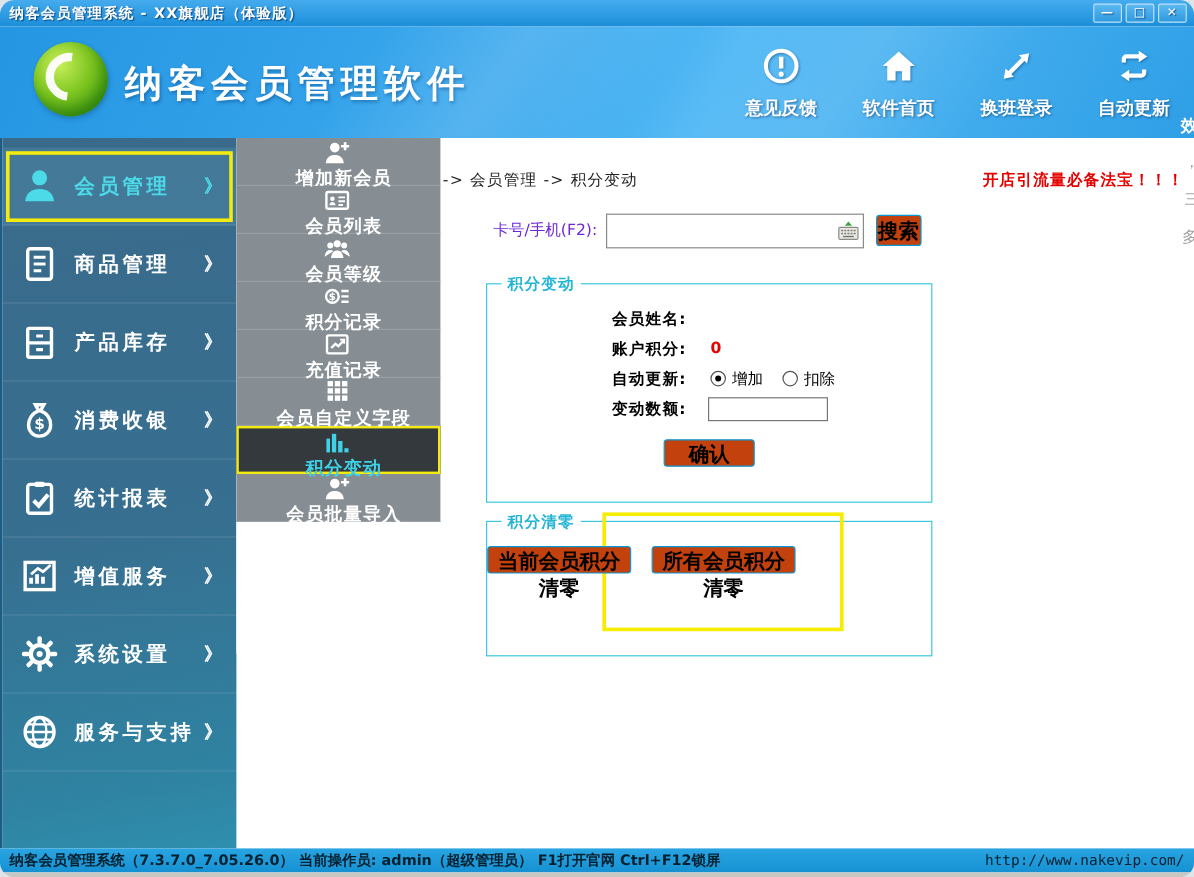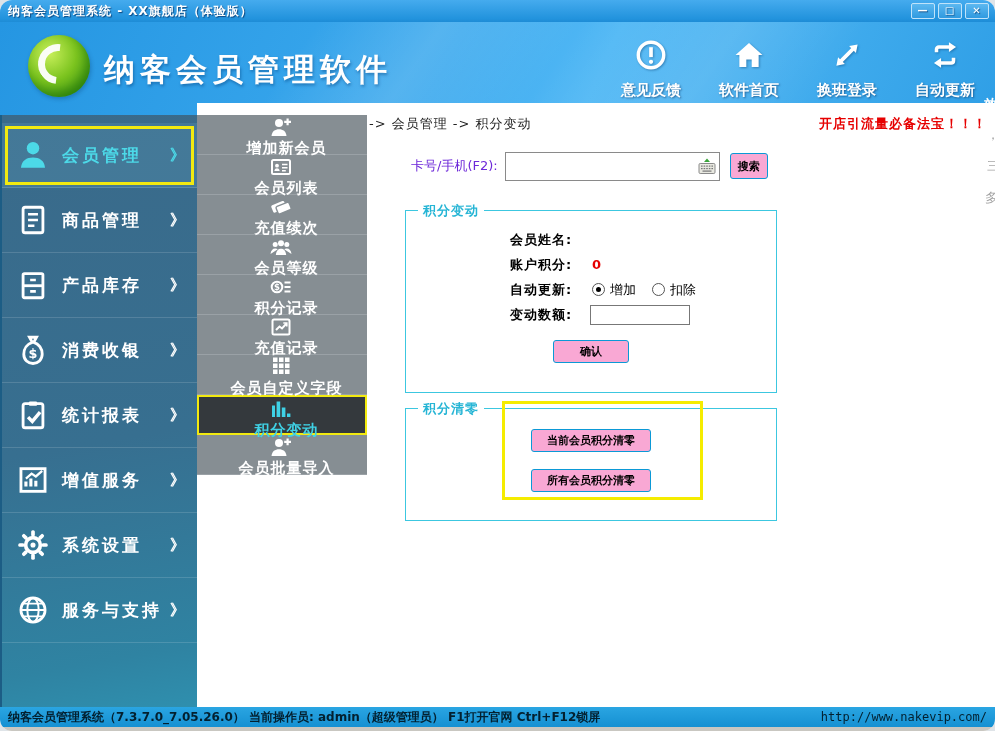--- a/index.html
+++ b/index.html
@@ -85,57 +85,57 @@
   }
   .sub-item .subicon { width:36px; display:flex; align-items:center; }
   .sub-item .subicon svg { width:24px; height:24px; }
   .sub-item .sublabel { font-size:15px; font-weight:bold; letter-spacing:1px; white-space:nowrap; }
   .sub-item.selected {
     background:#34393d; border:2px solid #f2ea10; border-bottom:2px solid #f2ea10;
     color:#3fd2e6;
   }
   
   .content {
-    position:absolute; left:197px; top:103px; width:798px; height:416px;
+    position:absolute; left:197px; top:129px; width:798px; height:416px;
     background:#fff;
   }
   .crumb-row {
     position:absolute; left:172px; right:8px; top:12px; display:flex;
     justify-content:space-between; align-items:center; font-size:13px; color:#222;
   }
   .crumb { letter-spacing:1px; }
   .announce { color:#e60000; font-weight:bold; font-size:13px; letter-spacing:1px; cursor:pointer; }
   .search-row { position:absolute; left:214px; top:48px; height:30px; display:flex; align-items:center; }
   .search-label { font-size:13px; font-weight:normal; color:#6d28d9; margin-right:7px; white-space:nowrap; }
   .search-box { position:relative; }
   .search-input { width:215px; height:29px; border:1px solid #8a8a8a; padding:0 26px 0 6px; font-size:13px; }
   .kbd-ic { position:absolute; right:4px; top:6px; width:18px; height:17px; cursor:pointer; }
   .btn {
-    background:#f9a8d4; border:1px solid #0b99d6; border-radius:3px; color:#000;
-    font-size:11px; font-weight:bold; cursor:pointer; font-family:inherit;
+    background:#c2410c; border:1px solid #0b99d6; border-radius:3px; color:#000;
+    font-size:17px; font-weight:bold; cursor:pointer; font-family:inherit;
   }
   .search-btn { width:38px; height:26px; margin-left:10px; }
   .fieldbox { position:absolute; border:1px solid #3cc7e0; }
   .fieldbox .legend {
     position:absolute; top:-9px; left:12px; background:#fff; padding:0 5px;
     color:#26b5d5; font-size:13px; font-weight:bold; letter-spacing:1px;
   }
   .fb1 { left:208px; top:107px; width:372px; height:183px; padding-top:16px; }
   .fb2 { left:208px; top:305px; width:372px; height:113px; padding-top:20px; }
   .frow { height:25px; display:flex; align-items:center; padding-left:104px; font-size:13px; color:#000; }
   .flabel { width:80px; font-weight:bold; letter-spacing:1px; }
   .fvalue { margin-left:2px; }
   .red { color:#e60000; font-weight:bold; }
   .radio { width:13px; height:13px; border:1px solid #555; border-radius:50%; background:#fff; display:inline-block; position:relative; margin:0 5px 0 2px; cursor:pointer; flex:none; }
   .radio.checked::after { content:""; position:absolute; left:3px; top:3px; width:5px; height:5px; background:#000; border-radius:50%; }
   .rlabel { margin-right:14px; cursor:pointer; }
   .amount-input { width:100px; height:20px; border:1px solid #777; font-size:13px; padding:0 4px; }
   .confirm-row { display:flex; justify-content:center; margin-top:13px; }
   .confirm-btn { width:76px; height:23px; }
-  .reset-col { display:flex; flex-direction:column; align-items:center; gap:17px; }
+  .reset-col { display:flex; flex-direction:row; align-items:center; gap:17px; }
   .reset-btn { width:120px; height:23px; position:relative; z-index:7; }
   .yellow-box {
     position:absolute; left:305px; top:298px; width:201px; height:99px;
     border:3px solid #f5ec00; z-index:6; pointer-events:none;
   }
   
   .frag { position:absolute; z-index:8; white-space:nowrap; }
   .frag0 { left:984px; top:96px; color:#fff; font-size:14px; font-weight:bold; }
   .frag1 { left:987px; top:127px; color:#999; font-size:12px; }
   .frag2 { left:987px; top:158px; color:#a8a8a8; font-size:12px; }
@@ -323,31 +323,20 @@
     <div class="sub-item">
       <span class="subicon">
         <svg viewBox="0 0 24 24" color="#fff">
             <rect x="3" y="5" width="18" height="14" rx="1.5" fill="none" stroke="currentColor" stroke-width="2"></rect>
             <circle cx="8" cy="10.7" r="1.9" fill="currentColor"></circle>
             <path d="M5.3 16c.3-2 1.6-2.7 2.7-2.7s2.4.7 2.7 2.7z" fill="currentColor"></path>
             <path d="M13 9.5h5.5M13 12.7h5.5M13 15.8h3.8" stroke="currentColor" stroke-width="1.6"></path>
           </svg>
       </span>
       <span class="sublabel">会员列表</span>
-    </div>
-    <div class="sub-item">
-      <span class="subicon">
-        <svg viewBox="0 0 24 24" color="#fff">
-            <g transform="rotate(-22 12 12)">
-              <rect x="3" y="7" width="14" height="8" rx="1.5" fill="currentColor"></rect>
-              <rect x="7" y="10" width="14" height="8" rx="1.5" fill="currentColor" stroke="#868e93" stroke-width="1.4"></rect>
-            </g>
-          </svg>
-      </span>
-      <span class="sublabel">充值续次</span>
     </div>
     <div class="sub-item">
       <span class="subicon">
         <svg viewBox="0 0 24 24" fill="currentColor" color="#fff">
             <circle cx="6.2" cy="9.5" r="2.5"></circle>
             <circle cx="17.8" cy="9.5" r="2.5"></circle>
             <path d="M1.5 19c.4-3.8 2.2-5.6 4.7-5.6 1 0 1.9.3 2.6.9M22.5 19c-.4-3.8-2.2-5.6-4.7-5.6-1 0-1.9.3-2.6.9"></path>
             <circle cx="12" cy="8.2" r="3"></circle>
             <path d="M6.8 20c.5-4.3 2.6-6.2 5.2-6.2s4.7 1.9 5.2 6.2z"></path>
           </svg>

